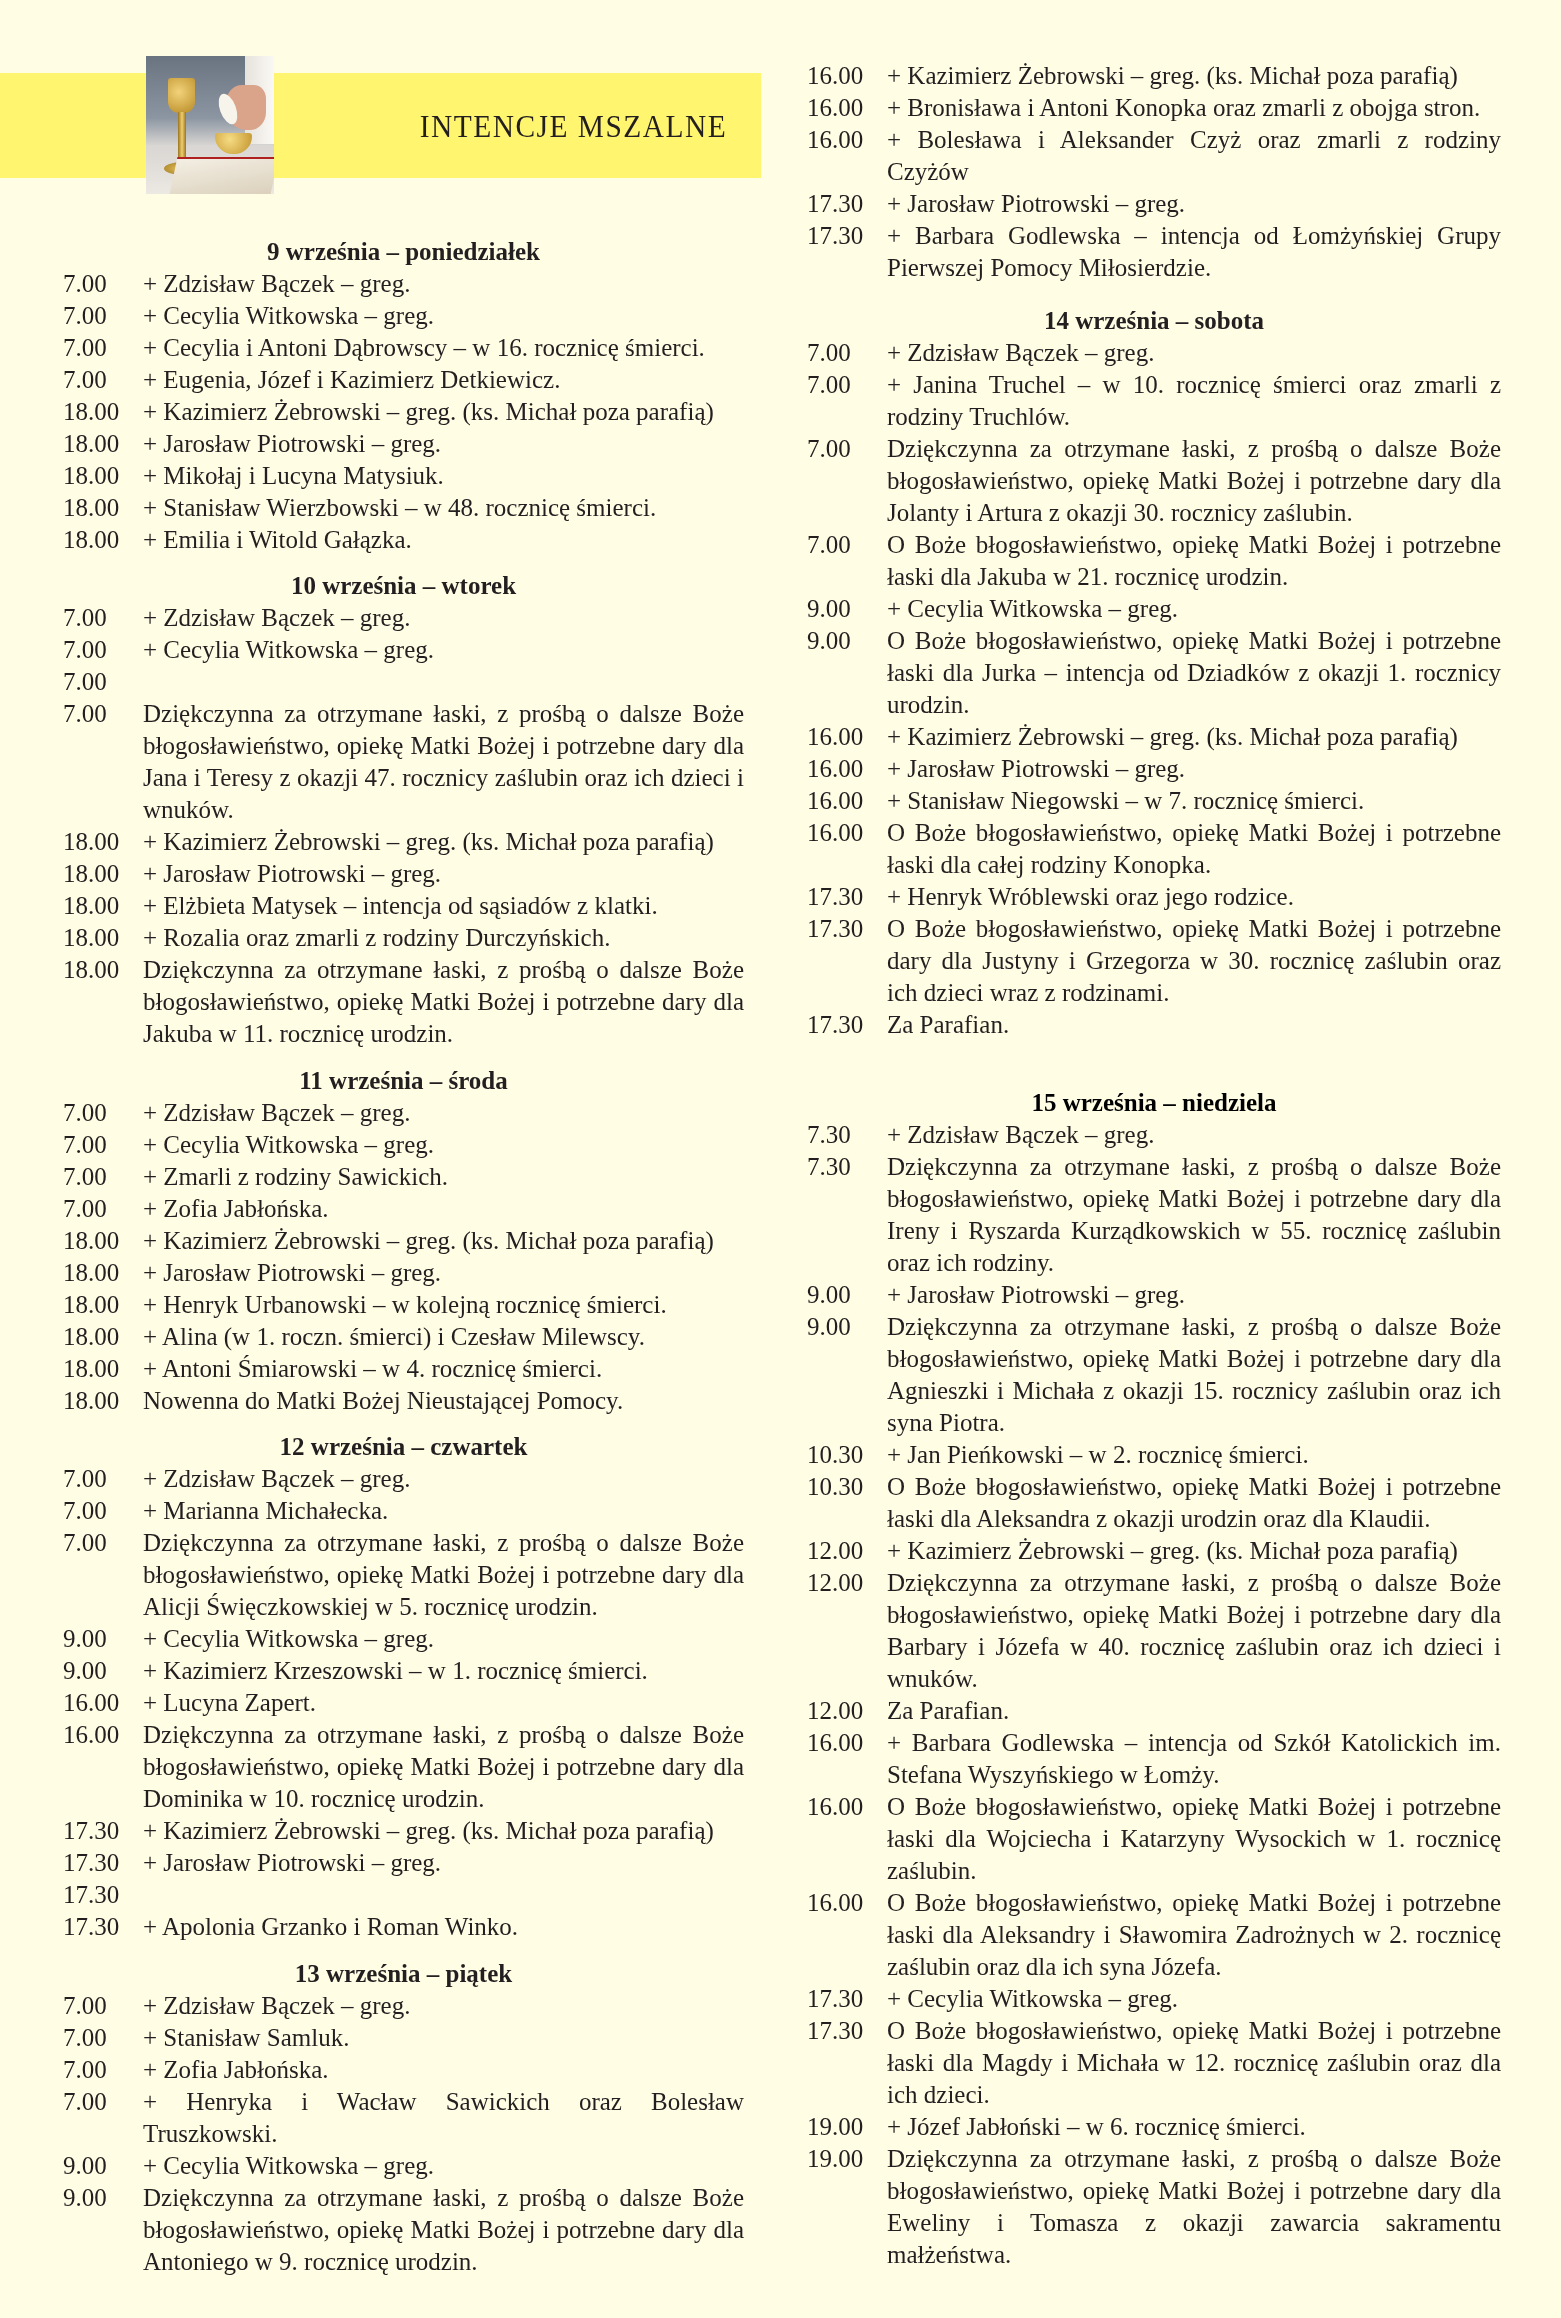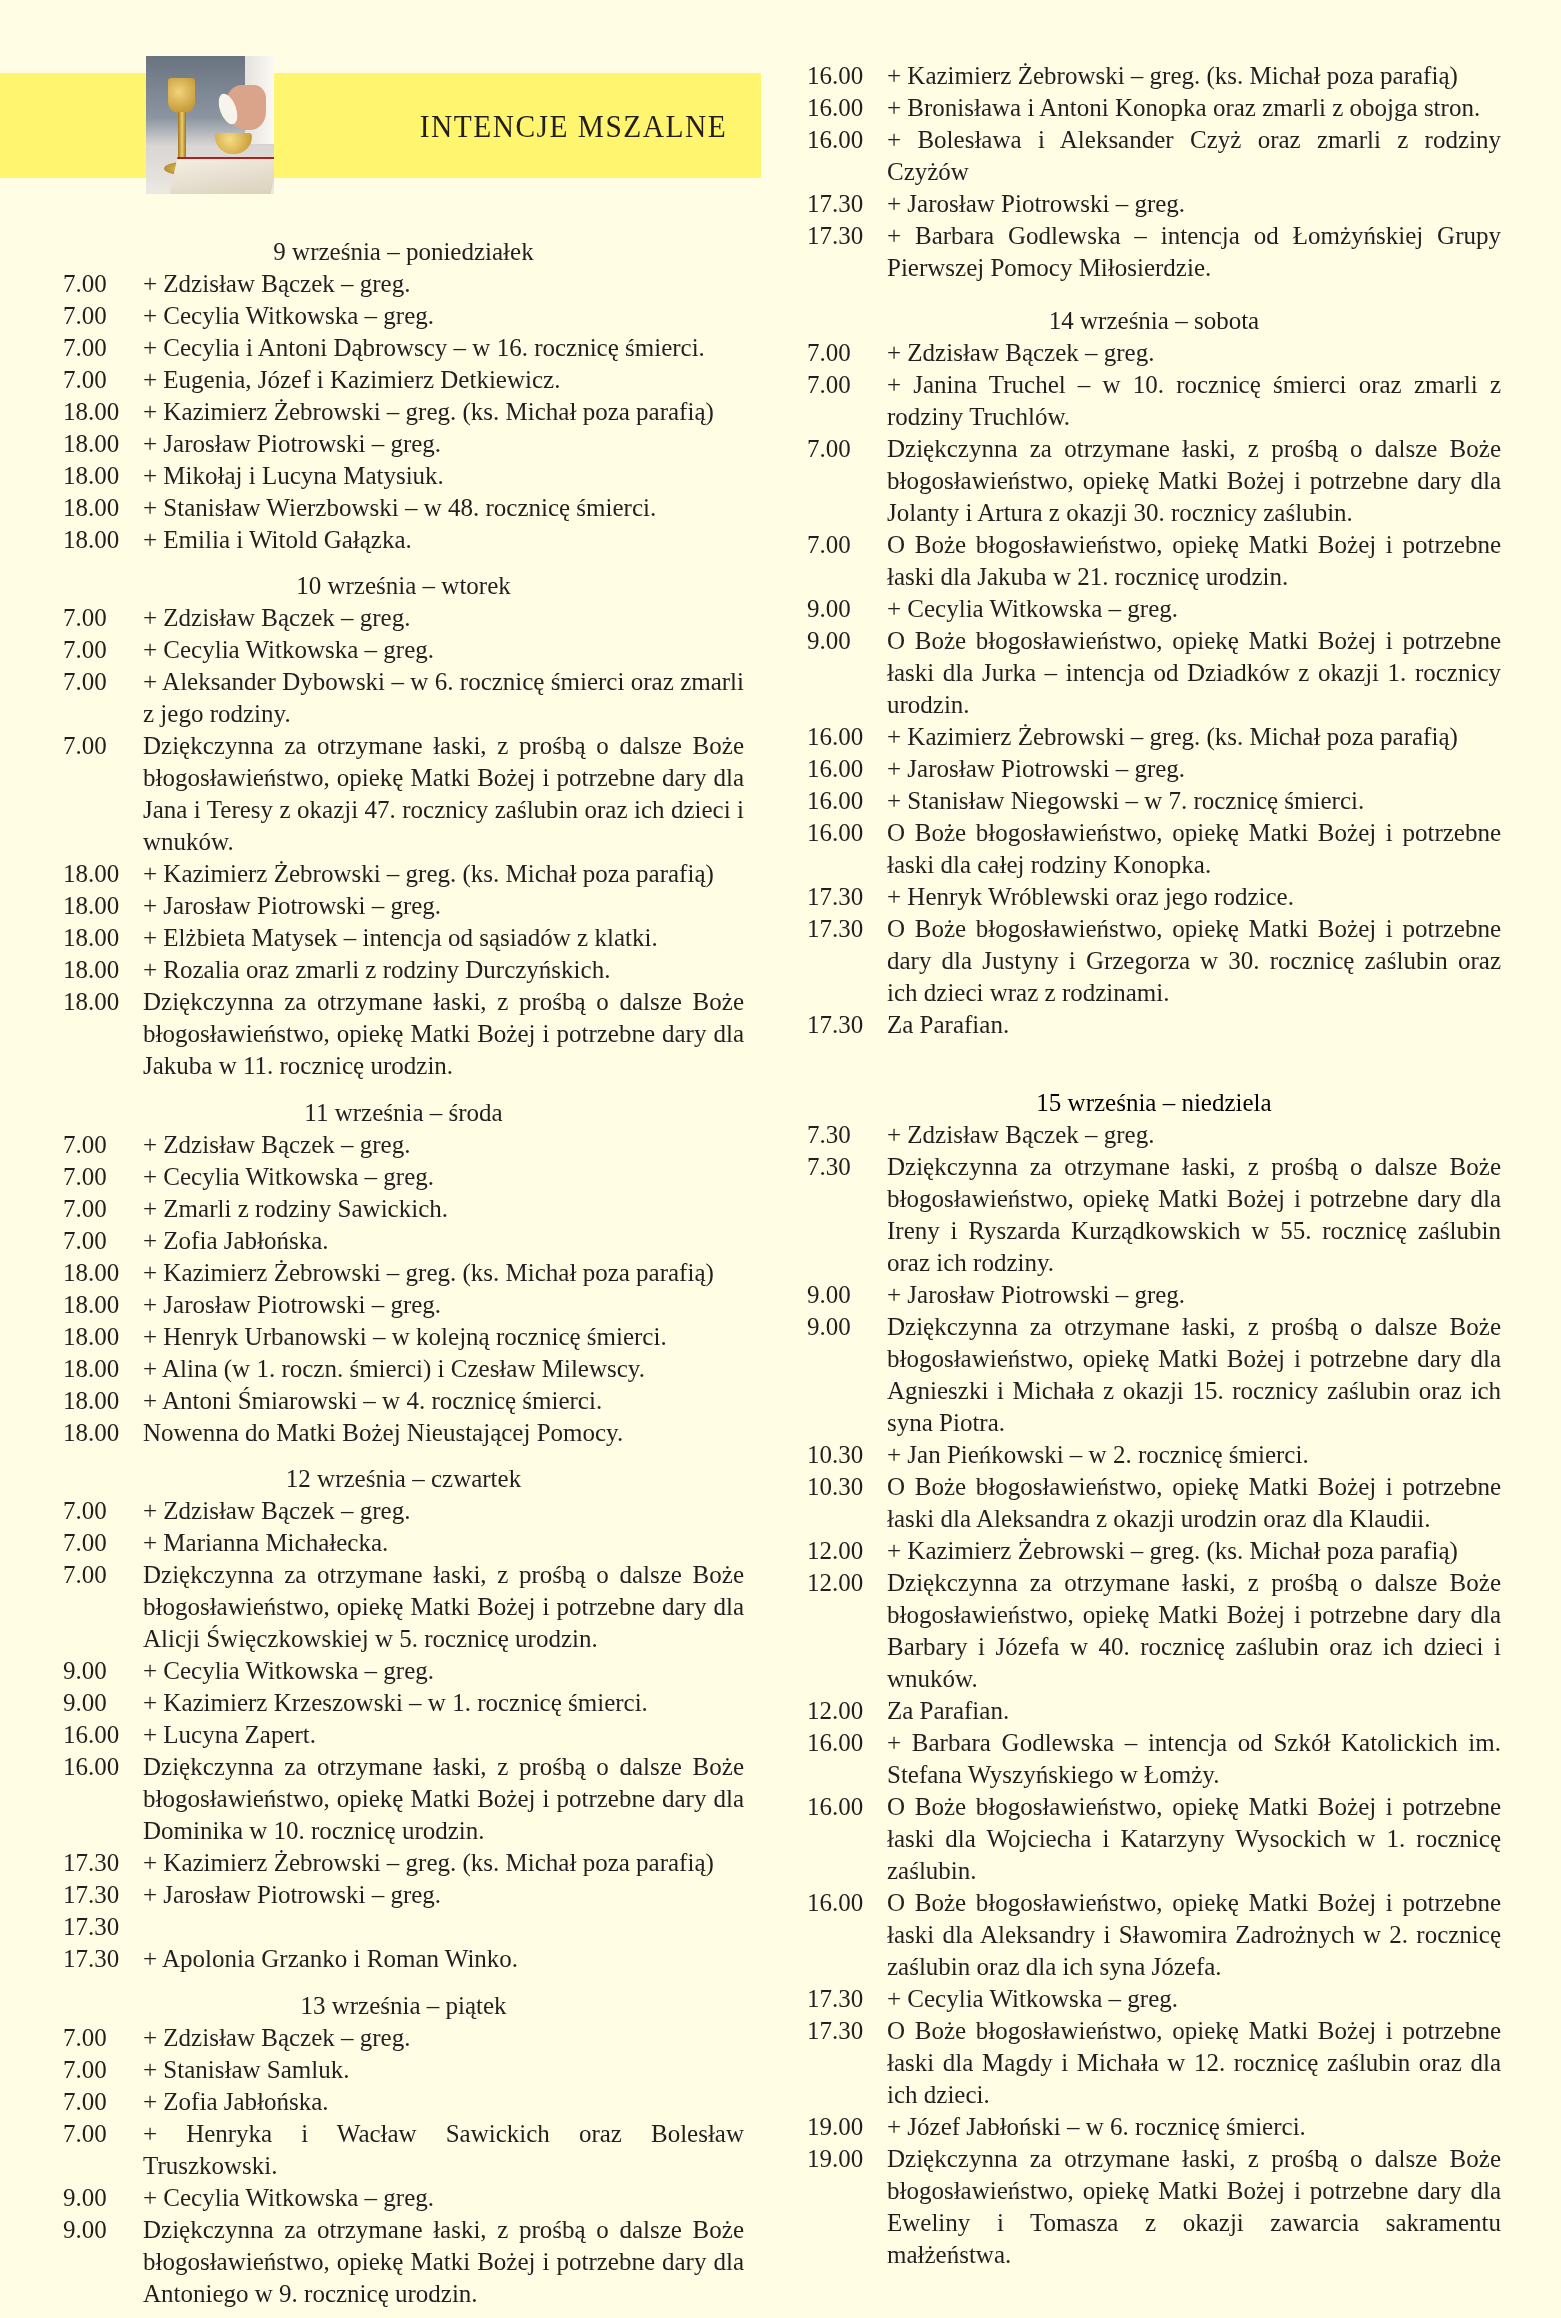--- a/index.html
+++ b/index.html
@@ -32,21 +32,21 @@
     font-size: 32px; letter-spacing: 1.6px; line-height: 40px;
     text-align: center; font-weight: normal;
     transform: scaleX(0.92); transform-origin: center;
     color: #231f20;
   }
   .col { position: absolute; top: 0; }
   .col.left { left: 51px; width: 705px; }
   .col.right { left: 795px; width: 718px; }
   .day { margin: 12px; }
   .day-title {
-    text-align: center; font-weight: normal; font-size: 25px; line-height: 32px;
+    text-align: center; font-weight: bold; font-size: 25px; line-height: 32px;
     margin: 0 0 0 0;
   }
   .day-title.red { color: #000000; }
   .entry { display: flex; font-size: 25px; line-height: 32px; }
   .entry .time { width: 80px; flex: 0 0 80px; }
   .entry .text { flex: 1; text-align: justify; }
 </style>
 </head>
 <body>
 
@@ -111,21 +111,20 @@
         <div class="entry">
           <div class="time">7.00</div>
           <div class="text">+ Zdzisław Bączek – greg.</div>
         </div>
         <div class="entry">
           <div class="time">7.00</div>
           <div class="text">+ Cecylia Witkowska – greg.</div>
         </div>
         <div class="entry">
           <div class="time">7.00</div>
-          <div class="text">+ Aleksander Dybowski – w 6. rocznicę śmierci oraz zmarli z jego rodziny.</div>
         </div>
         <div class="entry">
           <div class="time">7.00</div>
           <div class="text">Dziękczynna za otrzymane łaski, z prośbą o dalsze Boże błogosławieństwo, opiekę Matki Bożej i potrzebne dary dla Jana i Teresy z okazji 47. rocznicy zaślubin oraz ich dzieci i wnuków.</div>
         </div>
         <div class="entry">
           <div class="time">18.00</div>
           <div class="text">+ Kazimierz Żebrowski – greg. (ks. Michał poza parafią)</div>
         </div>
         <div class="entry">

